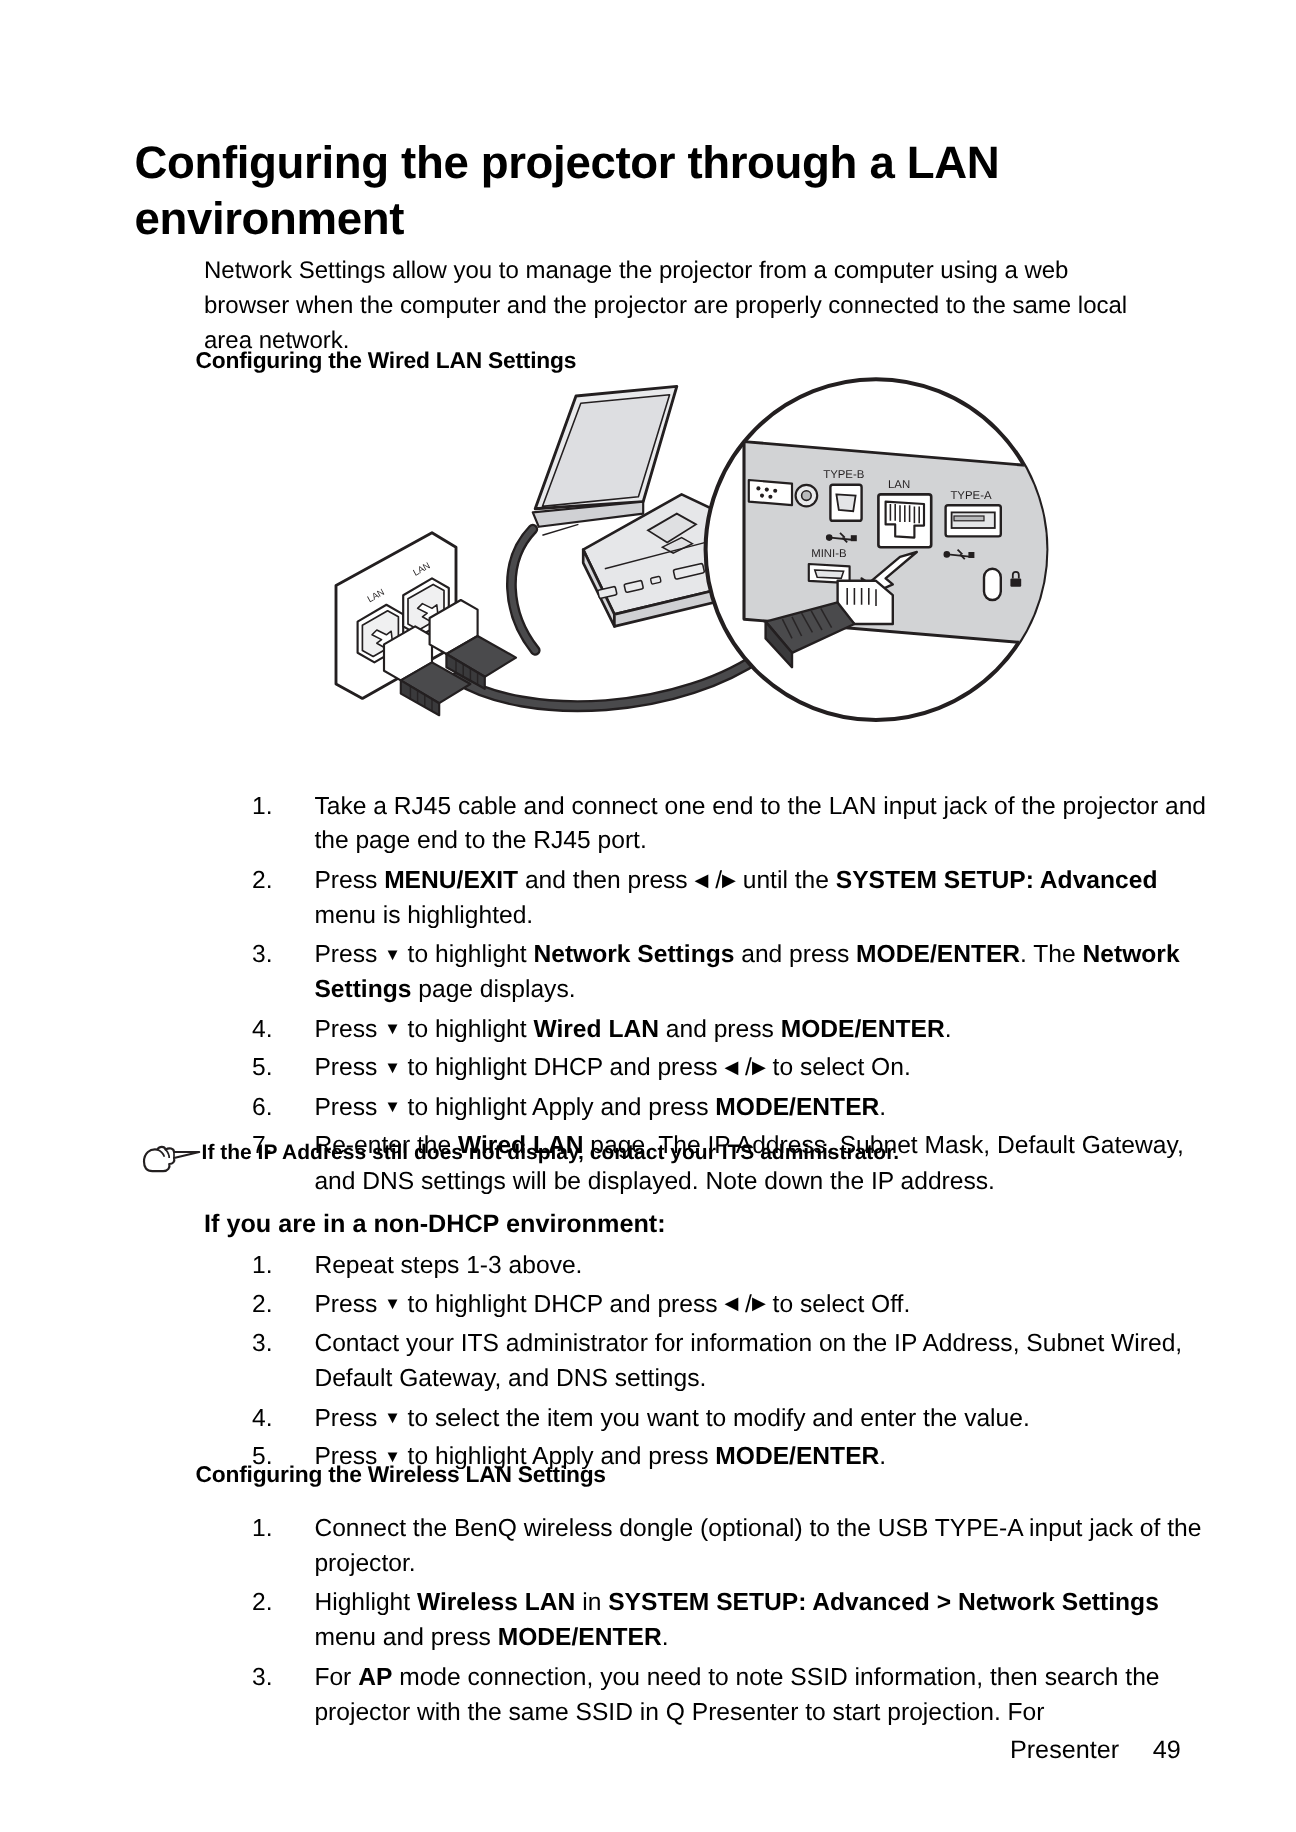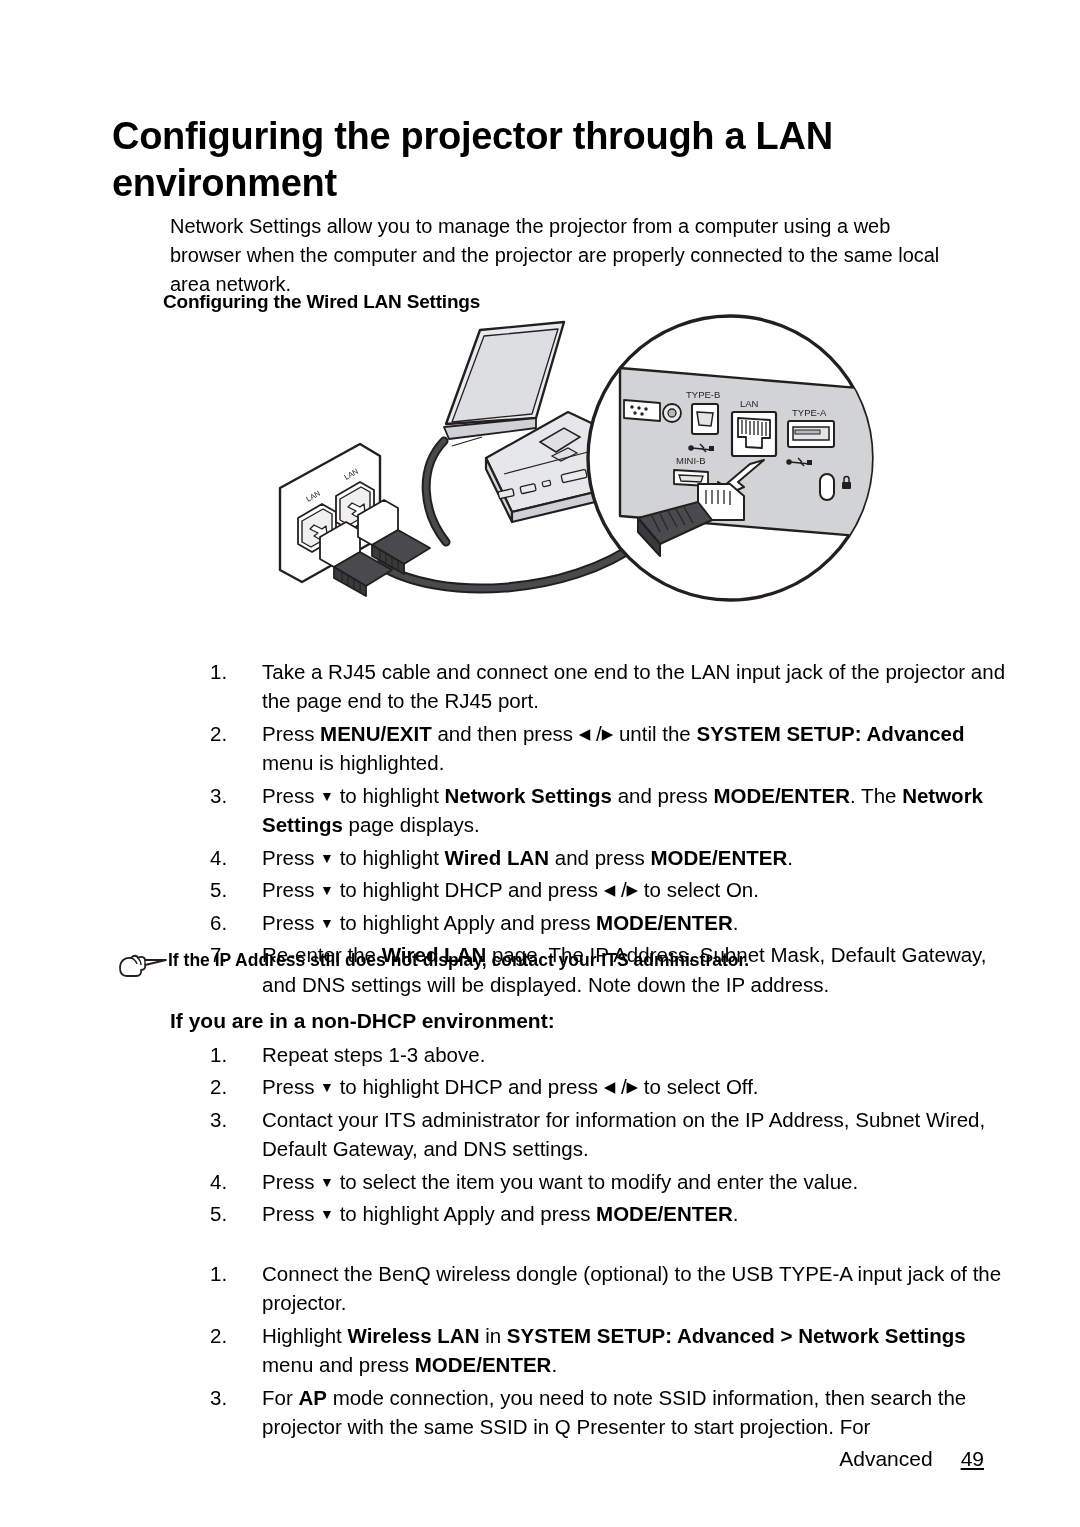--- a/index.html
+++ b/index.html
@@ -121,21 +121,21 @@
     position: absolute;
     left: 0;
     top: 1447px;
     width: 1080px;
     text-align: right;
     padding-right: 96px;
     box-sizing: border-box;
     font-size: 21px;
   }
   .footer .f-label { margin-right: 28px; }
-  .footer .f-page  { font-weight: normal; text-decoration: underline; }
+  .footer .f-page  { font-weight: normal; }
 
   
   .figure {
     position: absolute;
     left: 268px;
     top: 306px;
     width: 624px;
     height: 296px;
   }
   .figure svg { display: block; width: 100%; height: 100%; }
@@ -403,33 +403,34 @@
       <li class="step">
         <span class="step-num">4.</span>
         <span class="step-text">Press <span class="arr arr-dn">▼</span> to select the item you want to modify and enter the value.</span>
       </li>
       <li class="step">
         <span class="step-num">5.</span>
         <span class="step-text">Press <span class="arr arr-dn">▼</span> to highlight Apply and press <b>MODE/ENTER</b>.</span>
       </li>
     </ol>
 
+  <h2 class="section-heading sec-wireless">Configuring the Wireless LAN Settings</h2>
 
   <ol class="steps steps-wireless">
       <li class="step">
         <span class="step-num">1.</span>
         <span class="step-text">Connect the BenQ wireless dongle (optional) to the USB TYPE-A input jack of the projector.</span>
       </li>
       <li class="step">
         <span class="step-num">2.</span>
         <span class="step-text">Highlight <b>Wireless LAN</b> in <b>SYSTEM SETUP: Advanced &gt; Network Settings</b> menu and press <b>MODE/ENTER</b>.</span>
       </li>
       <li class="step">
         <span class="step-num">3.</span>
         <span class="step-text">For <b>AP</b> mode connection, you need to note SSID information, then search the projector with the same SSID in Q Presenter to start projection. For</span>
       </li>
     </ol>
 
   <div class="footer">
-    <span class="f-label">Advanced</span><span class="f-page">49</span>
+    <span class="f-label">Presenter</span><span class="f-page">49</span>
   </div>
 
 </div>
 
 </body></html>

